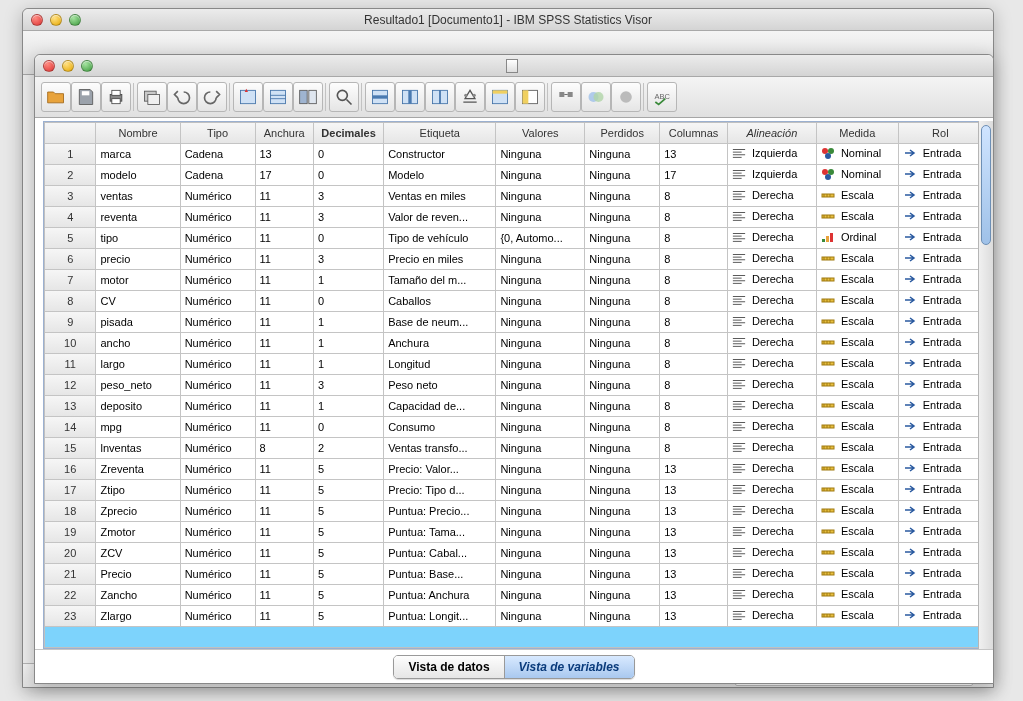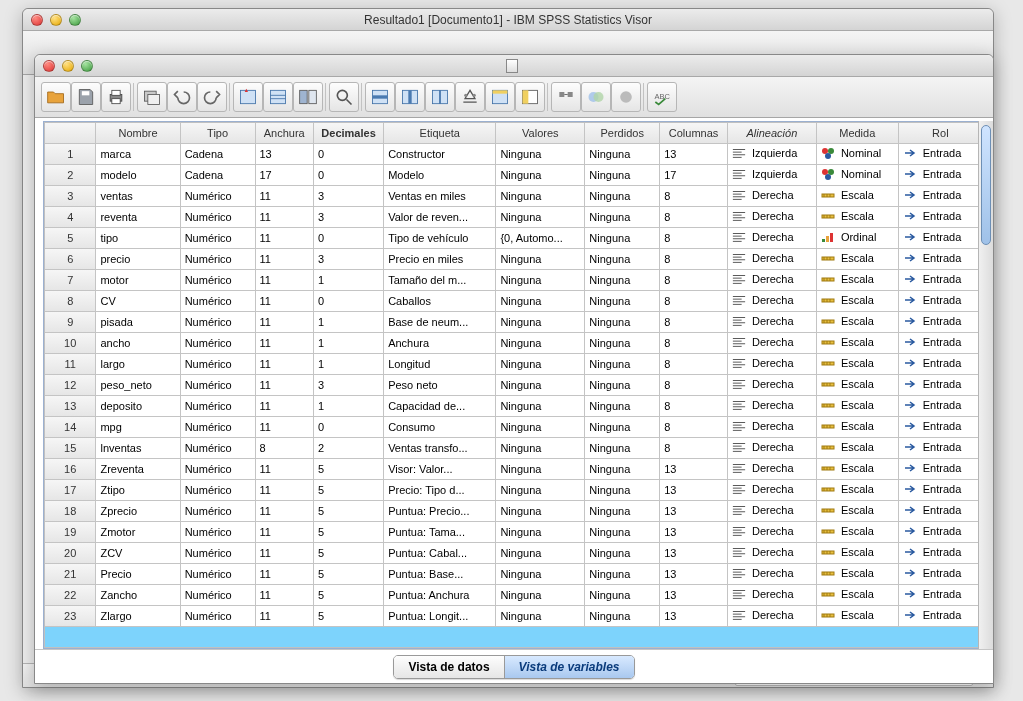--- a/index.html
+++ b/index.html
@@ -637,21 +637,21 @@
               <td><span class="cell-icon ic-role"><svg viewBox="0 0 14 12">
                     <path d="M2 6h8M7 3l4 3-4 3" stroke="#2a5aa0" fill="none" stroke-width="1.5"></path>
                   </svg></span> Entrada</td>
             </tr>
             <tr>
               <td class="rownum">16</td>
               <td>Zreventa</td>
               <td>Numérico</td>
               <td>11</td>
               <td>5</td>
-              <td>Visor:  Valor...</td>
+              <td>Precio:  Valor...</td>
               <td>Ninguna</td>
               <td>Ninguna</td>
               <td>13</td>
               <td><span class="cell-icon ic-align"><svg viewBox="0 0 16 12">
                     <line x1="1" y1="2" x2="15" y2="2" stroke="#444"></line>
                     <line x1="1" y1="5" x2="11" y2="5" stroke="#444"></line>
                     <line x1="1" y1="8" x2="15" y2="8" stroke="#444"></line>
                     <line x1="1" y1="11" x2="11" y2="11" stroke="#444"></line>
                   </svg></span> Derecha</td>
               <td><span class="cell-icon ic-meas"><svg viewBox="0 0 14 12">

